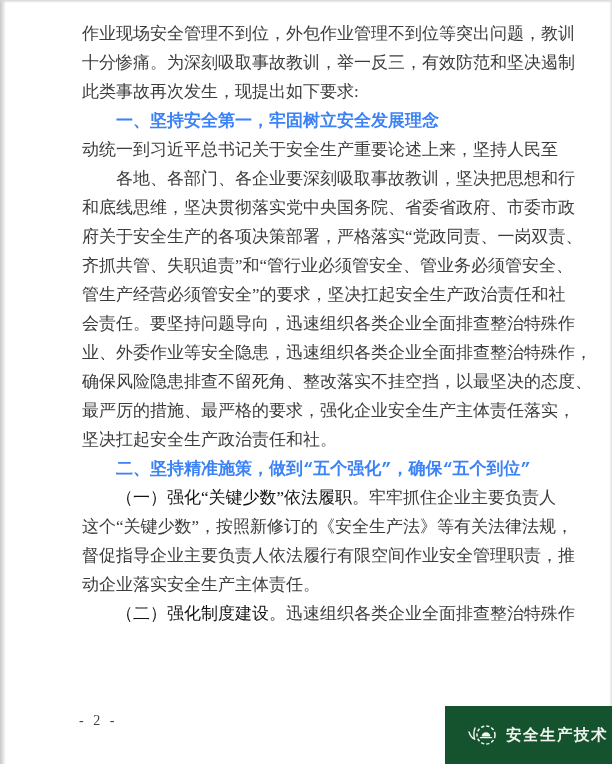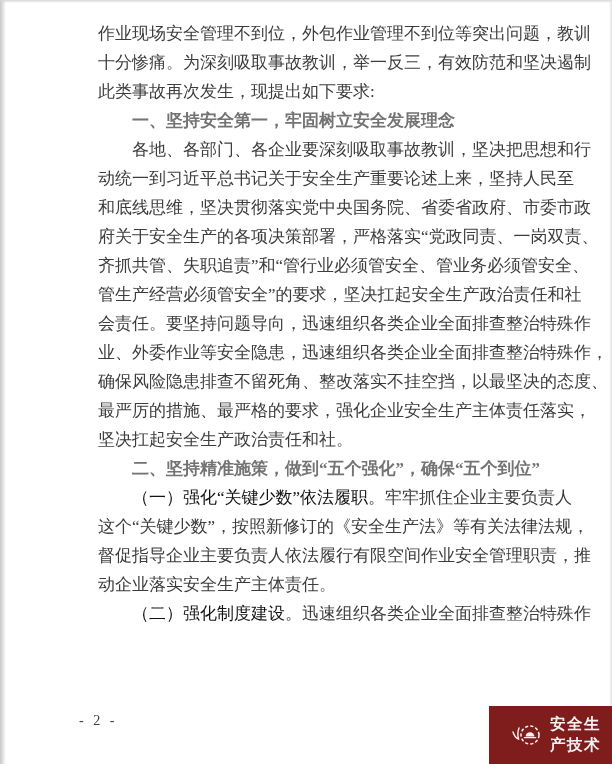--- a/index.html
+++ b/index.html
@@ -9,27 +9,27 @@
     font-family:"Liberation Serif","DejaVu Serif",serif;
   }
   
   .edge-left{position:absolute;left:0;top:0;bottom:0;width:6px;
     background:linear-gradient(to right,#c7c7c7,rgba(255,255,255,0));}
   .edge-top{position:absolute;left:0;top:0;right:0;height:3px;
     background:linear-gradient(to bottom,#d6d6d6,rgba(255,255,255,0));}
   .edge-right{position:absolute;right:0;top:0;height:706px;width:3px;
     background:linear-gradient(to left,#e0e0e0,rgba(255,255,255,0));}
 
-  .doc-body{position:absolute;left:98px;top:19px;width:505px;}
+  .doc-body{position:absolute;left:82px;top:19px;width:505px;}
   .line{height:29px;line-height:29px;font-size:17px;color:#3c3c3c;
     white-space:nowrap;letter-spacing:0;}
   .line.indent{padding-left:34px;}
   .line.heading .lead{
-    font-family:Liberation Serif, serif;
-    font-weight:bold;color:#737373;}
+    font-family:Liberation Mono, monospace;
+    font-weight:bold;color:#3b82f6;}
   .line.mixed .lead{font-weight:normal;color:#131313;}
   .line .rest{color:#3c3c3c;font-weight:normal;}
 
   .page-number{position:absolute;left:79px;top:711px;height:20px;line-height:20px;
     font-size:14px;letter-spacing:3px;color:#3f3f3f;
     font-family:"Liberation Serif","DejaVu Serif",serif;}
 
   .brand-badge{position:absolute;left:445px;top:706px;right:0;bottom:0;
     display:flex;align-items:center;box-sizing:border-box;padding-left:22px;}
   .badge-icon{display:inline-flex;margin-right:9px;opacity:.95;}
@@ -41,42 +41,42 @@
 
 <div class="edge-left"></div>
 <div class="edge-top"></div>
 <div class="edge-right"></div>
 
 <div class="doc-body">
     <div class="line body"><span class="lead">作业现场安全管理不到位，外包作业管理不到位等突出问题，教训</span></div>
     <div class="line body"><span class="lead">十分惨痛。为深刻吸取事故教训，举一反三，有效防范和坚决遏制</span></div>
     <div class="line body"><span class="lead">此类事故再次发生，现提出如下要求:</span></div>
     <div class="line heading indent"><span class="lead">一、坚持安全第一，牢固树立安全发展理念</span></div>
+    <div class="line body"><span class="lead">动统一到习近平总书记关于安全生产重要论述上来，坚持人民至</span></div>
     <div class="line body indent"><span class="lead">各地、各部门、各企业要深刻吸取事故教训，坚决把思想和行</span></div>
-    <div class="line body"><span class="lead">动统一到习近平总书记关于安全生产重要论述上来，坚持人民至</span></div>
     <div class="line body"><span class="lead">和底线思维，坚决贯彻落实党中央国务院、省委省政府、市委市政</span></div>
     <div class="line body"><span class="lead">府关于安全生产的各项决策部署，严格落实“党政同责、一岗双责、</span></div>
     <div class="line body"><span class="lead">齐抓共管、失职追责”和“管行业必须管安全、管业务必须管安全、</span></div>
     <div class="line body"><span class="lead">管生产经营必须管安全”的要求，坚决扛起安全生产政治责任和社</span></div>
     <div class="line body"><span class="lead">会责任。要坚持问题导向，迅速组织各类企业全面排查整治特殊作</span></div>
     <div class="line body"><span class="lead">业、外委作业等安全隐患，迅速组织各类企业全面排查整治特殊作，</span></div>
     <div class="line body"><span class="lead">确保风险隐患排查不留死角、整改落实不挂空挡，以最坚决的态度、</span></div>
     <div class="line body"><span class="lead">最严厉的措施、最严格的要求，强化企业安全生产主体责任落实，</span></div>
     <div class="line body"><span class="lead">坚决扛起安全生产政治责任和社。</span></div>
     <div class="line heading indent"><span class="lead">二、坚持精准施策，做到“五个强化”，确保“五个到位”</span></div>
     <div class="line mixed indent"><span class="lead">（一）强化“关键少数”依法履职。</span><span class="rest">牢牢抓住企业主要负责人</span></div>
     <div class="line body"><span class="lead">这个“关键少数”，按照新修订的《安全生产法》等有关法律法规，</span></div>
     <div class="line body"><span class="lead">督促指导企业主要负责人依法履行有限空间作业安全管理职责，推</span></div>
     <div class="line body"><span class="lead">动企业落实安全生产主体责任。</span></div>
     <div class="line mixed indent"><span class="lead">（二）强化制度建设。</span><span class="rest">迅速组织各类企业全面排查整治特殊作</span></div>
   </div>
 
 <div class="page-number">- 2 -</div>
 
-<div class="brand-badge" style="background: #7f1d1d; margin-left: 44px;">
+<div class="brand-badge" style="background: #14532d;">
   <span class="badge-icon">
     <svg width="30" height="24" viewBox="0 0 30 24" xmlns="http://www.w3.org/2000/svg">
       <path d="M2 9 q2 6 5.5 7 q-1.5 -6 0.5 -11" fill="none" stroke="#ffffff" stroke-width="1.4" stroke-linecap="round"></path>
       <circle cx="19" cy="12" r="9" fill="none" stroke="#ffffff" stroke-width="1.5" stroke-dasharray="3.2 2.1"></circle>
       <path d="M14.6 13.6 a4.4 4.4 0 0 1 8.8 0 z" fill="#ffffff"></path>
       <line x1="13.4" y1="14.6" x2="24.6" y2="14.6" stroke="#ffffff" stroke-width="1.4" stroke-linecap="round"></line>
     </svg>
   </span>
   <span class="badge-label" style="color: rgb(242, 242, 242);">安全生产技术</span>
 </div>

